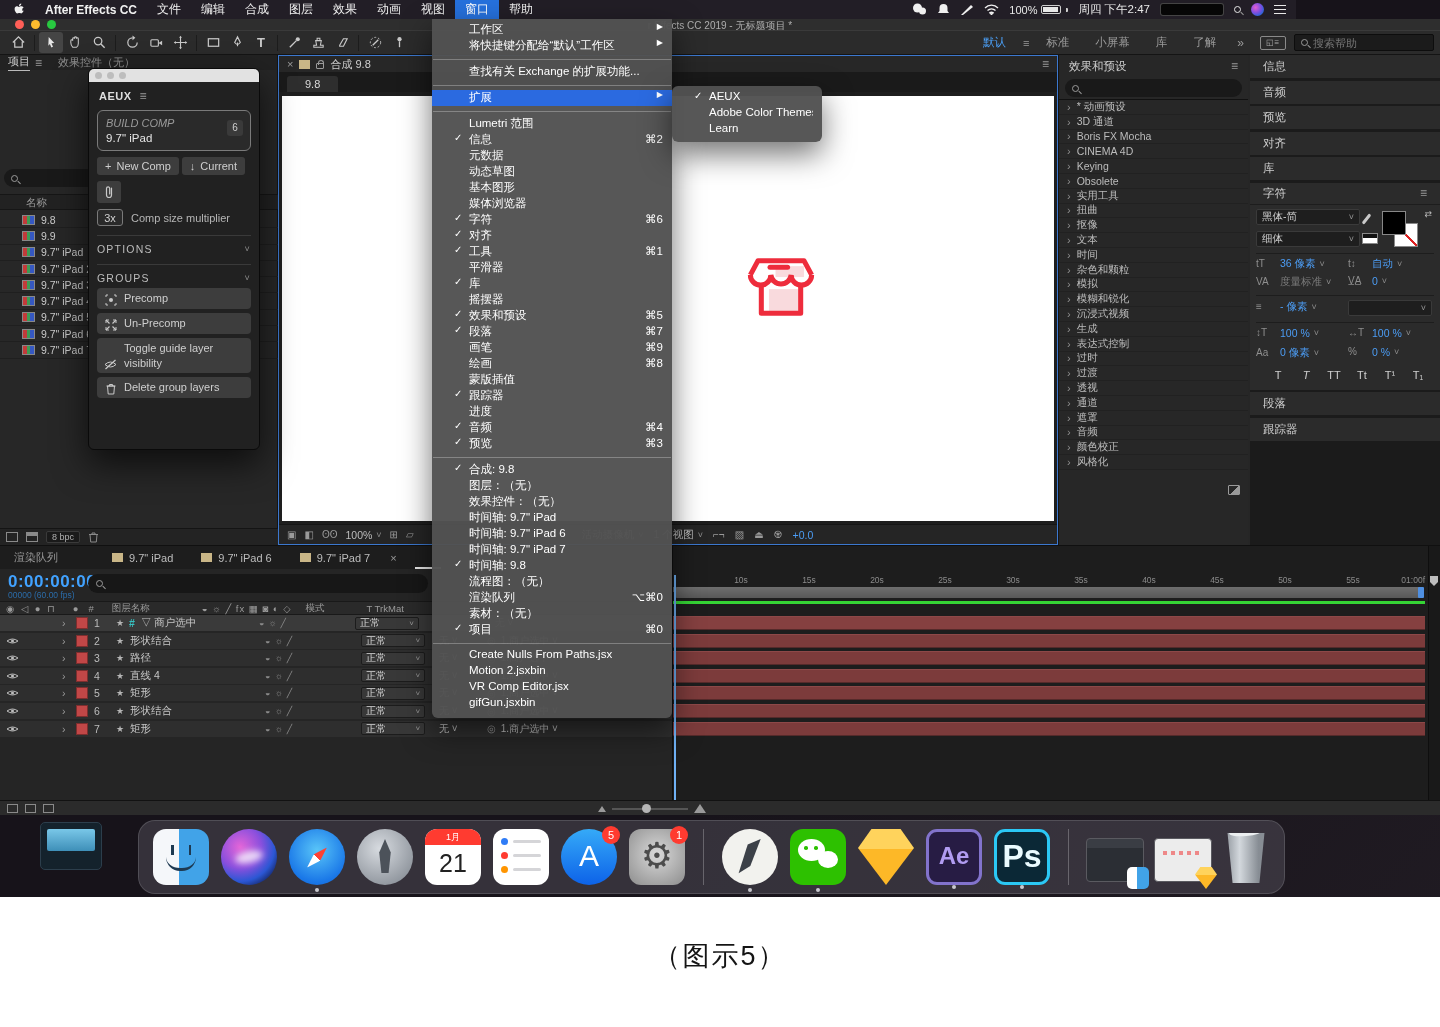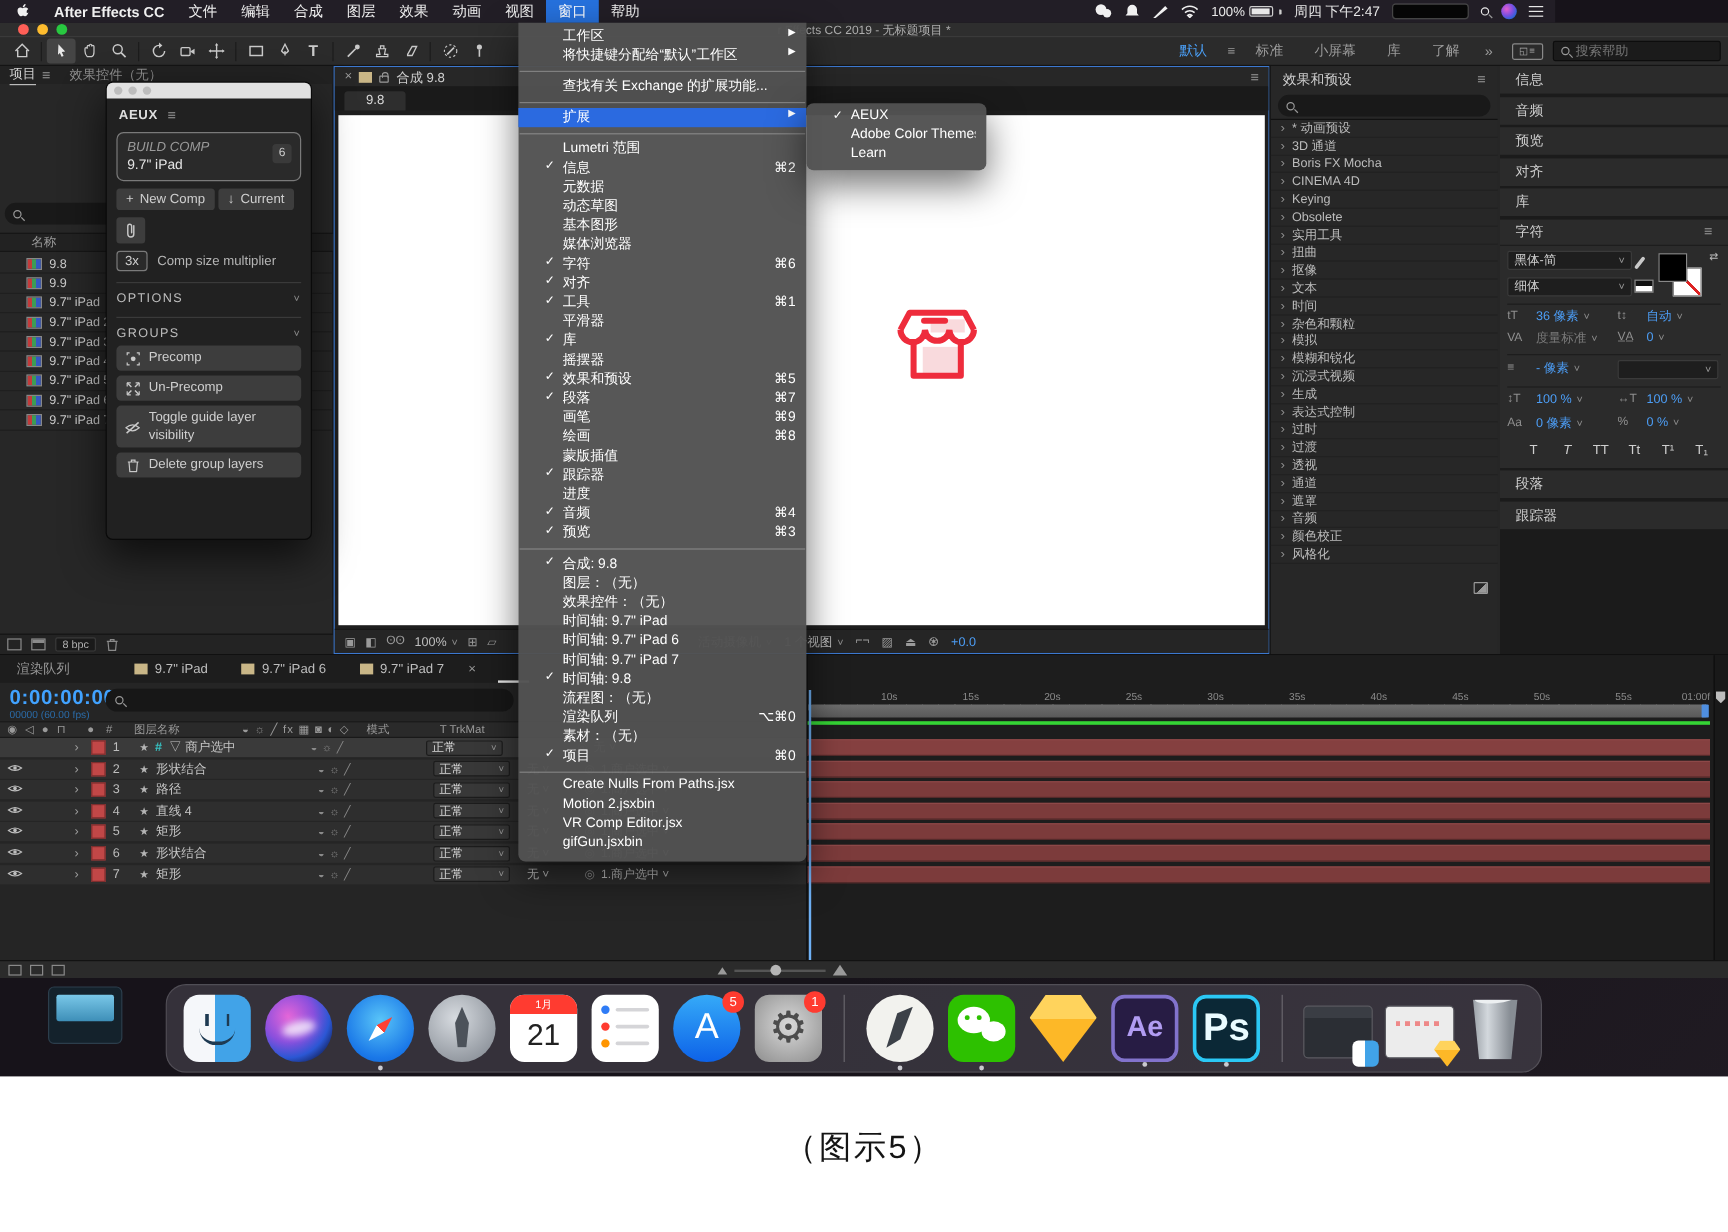--- a/index.html
+++ b/index.html
@@ -137,21 +137,21 @@
   #attach-btn { margin:6px 8px 0; width:24px; height:22px; background:#3d3d3d; border-radius:3px; display:flex; align-items:center; justify-content:center; }
   #mult-row { display:flex; align-items:center; gap:8px; margin:6px 8px 0; }
   #mult-box { width:26px; height:17px; border:1px solid #7a7a7a; border-radius:3px; color:#cfcfcf; text-align:center; line-height:16px; background:#2a2a2a; }
   #mult-label { color:#b5b5b5; }
   .sec-head { display:flex; align-items:center; margin:9px 8px 2px; color:#bdbdbd; letter-spacing:1.2px; font-size:10.5px; border-top:1px solid #3a3a3a; padding-top:7px; }
   .sec-head .cdn { margin-left:auto; }
   .aopt { display:flex; align-items:center; gap:7px; margin:5px 10px 0; }
   .acb { width:10px; height:10px; border:1px solid #8f8f8f; border-radius:2px; flex:none; }
   .acb.chk { background:#d6d6d6; box-shadow:inset 0 0 0 1.6px #212121; }
   .albl { color:#cfcfcf; }
-  .agbtn { background:#3d3d3d; border-radius:4px; color:#cfcfcf; margin:4px 8px 0; padding:3px 7px; display:flex; gap:7px; align-items:center; line-height:1.35; }
+  .agbtn { background:#3d3d3d; border-radius:4px; color:#cfcfcf; margin:4px 8px 0; padding:3px 7px; display:flex; gap:7px; align-items:flex-end; line-height:1.35; }
   .agic { flex:none; width:13px; display:flex; justify-content:center; padding-top:1px; }
 
   
   #wmenu { position:absolute; left:432px; top:19px; width:240px; background:rgba(82,82,82,.97); z-index:40; border-radius:0 0 6px 6px; box-shadow:0 12px 30px rgba(0,0,0,.55); padding:3px 0 6px; color:#fff; font-size:11.5px; }
   .mrow { height:16px; display:flex; padding:0 9px 0 22px; }
   .mrow.hl { background:#2b6ae0; }
   .mchk { width:15px; flex:none; font-size:10px; }
   .mlab { flex:1; white-space:nowrap; overflow:hidden; }
   .msc { margin-left:8px; }
   .marr { margin-left:8px; font-size:8px; }

